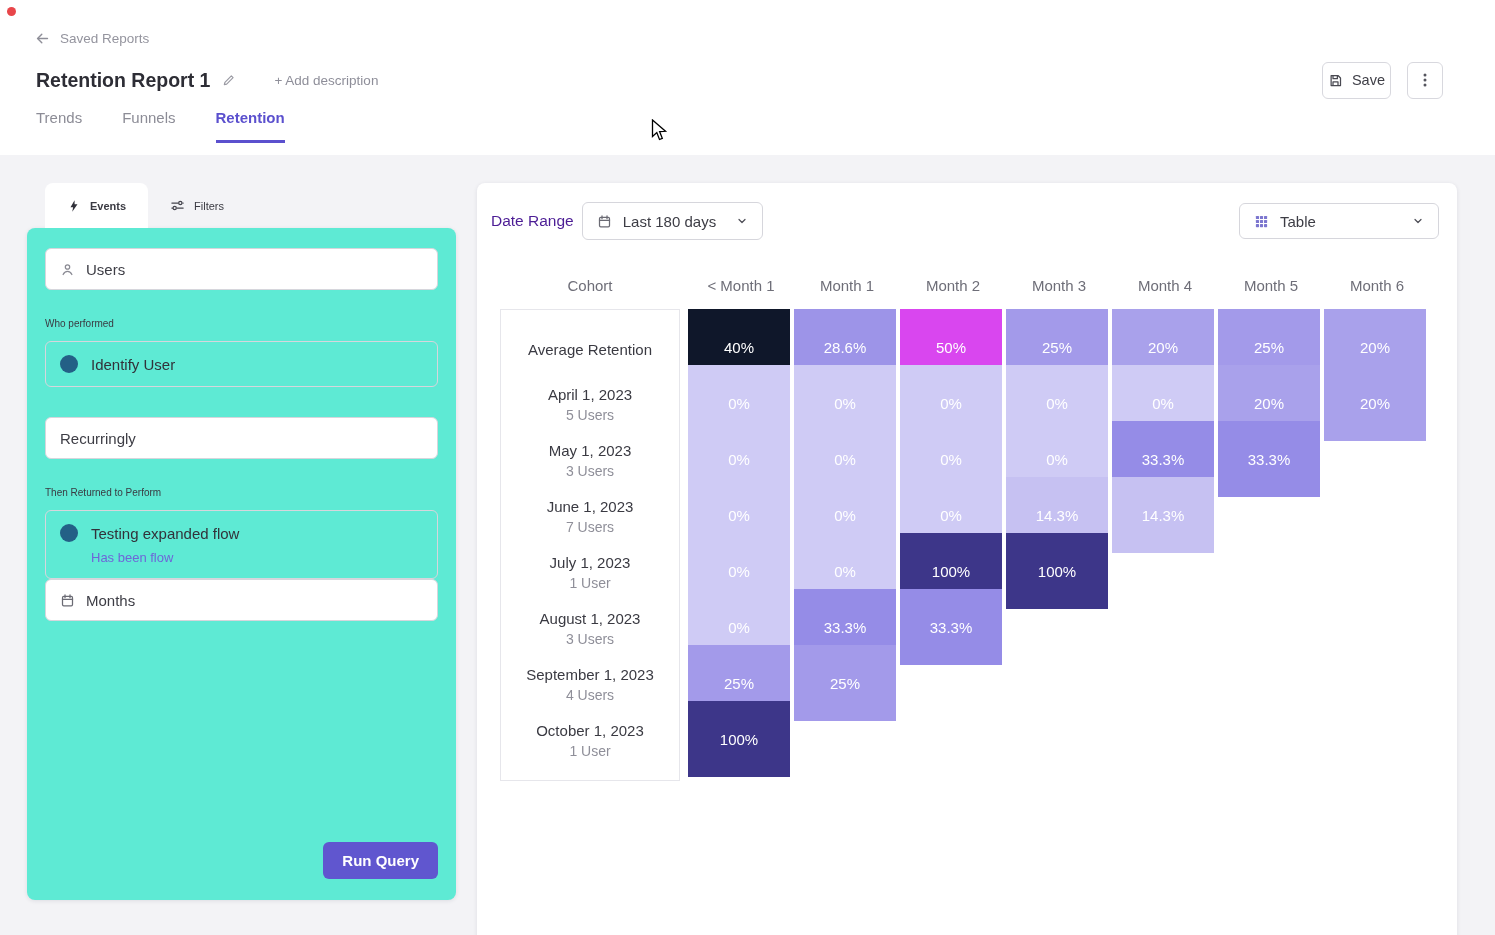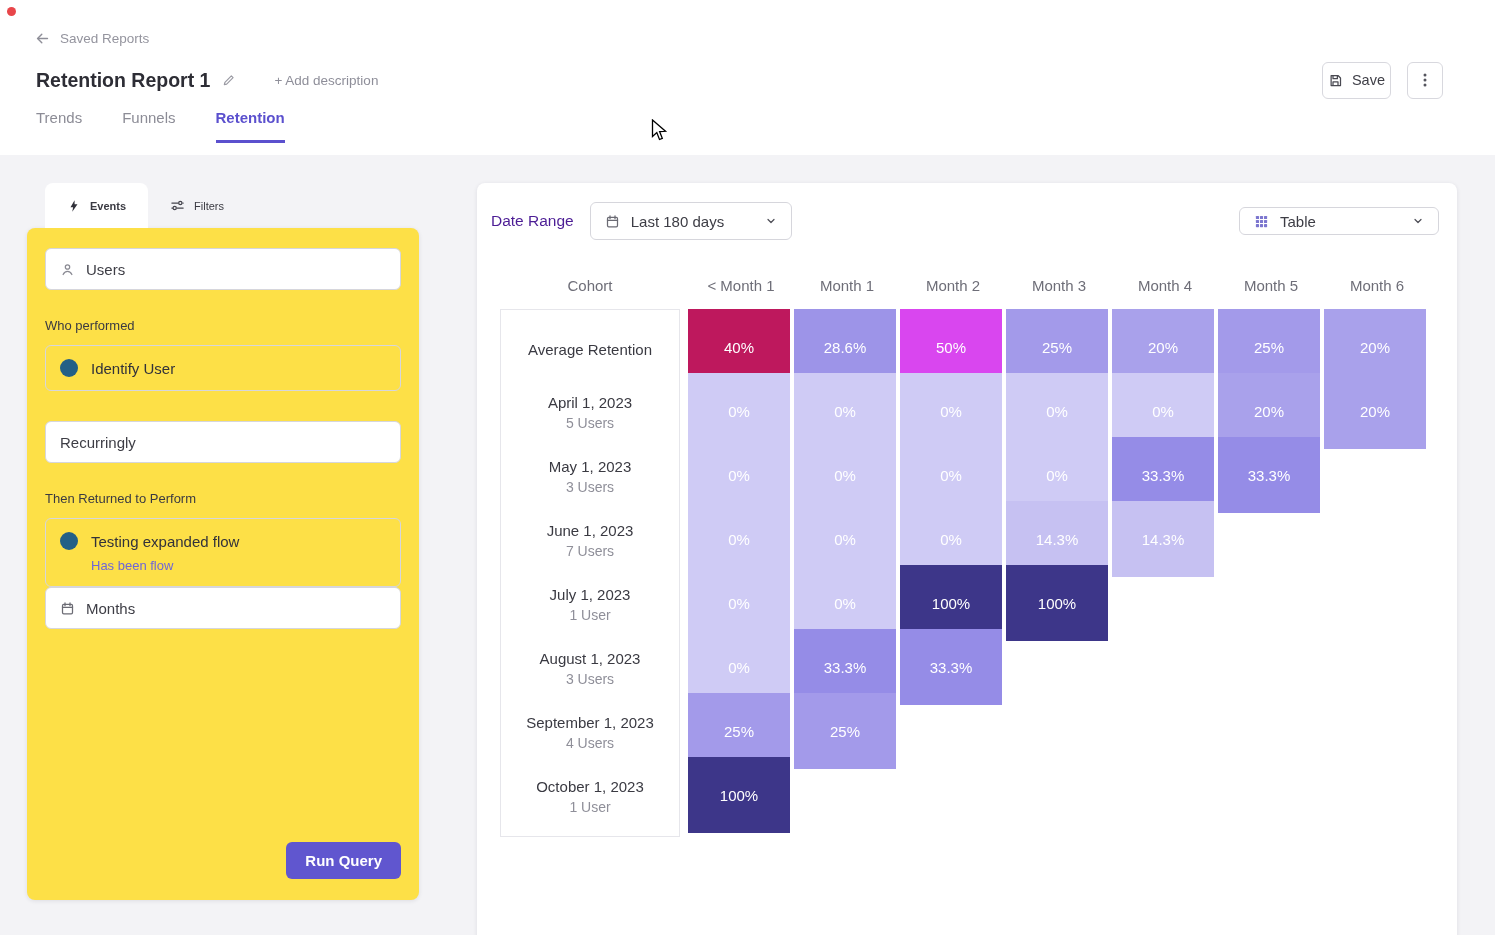--- a/index.html
+++ b/index.html
@@ -26,52 +26,52 @@
   .tab.active { color:#5b50ce; font-weight:700; border-bottom-color:#5b50ce; }
 
   
   .content-bg { position:absolute; top:155px; left:0; right:0; bottom:0; background:#f3f3f6; }
 
   
   .panel-tabs { position:absolute; left:45px; top:183px; display:flex; z-index:3; }
   .ptab { height:45px; display:flex; align-items:center; gap:9px; padding:0 22px;
           font-size:11px; color:#3a3a42; border-radius:8px 8px 0 0; cursor:pointer; }
   .ptab.active { background:#fff; font-weight:700; }
-  .panel-card { position:absolute; left:27px; top:228px; width:392px; height:672px; background:#fde047;
+  .panel-card { position:absolute; left:27px; top:228px; width:429px; height:672px; background:#5eead4;
                 border-radius:8px; box-shadow:0 1px 4px rgba(25,25,60,.10); padding:20px 18px 18px;
                 display:flex; flex-direction:column; z-index:2; }
   .input-box { height:42px; border:1px solid #d6d6dc; border-radius:6px; display:flex; align-items:center;
                gap:11px; padding:0 14px; font-size:15px; color:#3d3d45; background:#fff; cursor:pointer; }
-  .section-label { margin:28px 0 12px; font-size:13px; color:#3a3a42; }
+  .section-label { margin:28px 0 12px; font-size:10px; color:#3a3a42; }
   .event-box { border:1px solid #d6d6dc; border-radius:6px; padding:13px 14px; display:flex;
                flex-direction:column; gap:8px; cursor:pointer; }
   .event-row { display:flex; align-items:center; gap:13px; font-size:15px; color:#32323a; }
   .dot { width:18px; height:18px; border-radius:50%; background:#236086; flex:0 0 auto; }
   .sub-link { margin-left:31px; font-size:13px; color:#6e66d8; cursor:pointer; }
   .run-row { margin-top:auto; display:flex; justify-content:flex-end; padding-bottom:3px; }
   .run-btn { background:#6056cf; color:#fff; font-size:15px; font-weight:700; border:none;
              border-radius:6px; padding:10px 19px; cursor:pointer; font-family:inherit; }
 
   
   .report-card { position:absolute; left:477px; top:183px; width:980px; height:790px; background:#fff;
                  border-radius:8px; box-shadow:0 1px 4px rgba(25,25,60,.10); overflow:hidden; }
   .toolbar { display:flex; align-items:center; margin:19px 18px 0 14px; }
   .toolbar-label { font-size:15.5px; color:#4c1d95; margin-right:8px; }
   .dropdown { display:flex; align-items:center; gap:11px; height:38px; border:1px solid #d6d6dc;
               border-radius:6px; padding:0 14px; font-size:15px; color:#3d3d45; background:#fff; cursor:pointer; }
-  .dd-date { width:202px;margin-left:8px; }
-  .dd-view { width:200px; margin-left:auto; height:28px; }
+  .dd-date { width:181px; }
+  .dd-view { width:200px; margin-left:auto; height:36px; }
   .dd-label { flex:1; }
 
   
   .table-wrap { margin:30px 0 0 23px; }
   .thead { display:flex; align-items:center; height:30px; margin-bottom:9px; }
   .th { width:106px; text-align:center; font-size:15px; color:#6e6e78; }
   .th.cohort-th { width:180px; margin-right:8px; }
-  .trow { display:flex; height:64px; align-items:flex-start; }
+  .trow { display:flex; height:56px; align-items:flex-start; }
   .cohort-cell { width:180px; height:80px; border:1px solid #e6e6eb; background:#fff; margin-right:8px;
                  display:flex; flex-direction:column; align-items:center; justify-content:center; gap:4px; }
   .trow + .trow .cohort-cell { border-top:none; }
   .cohort-title { font-size:15px; color:#3a3a42; }
   .cohort-sub { font-size:14px; color:#8f8f99; }
   .hcell { width:102px; height:76px; margin:0 4px 4px 0; display:flex; align-items:center;
            justify-content:center; color:#fff; font-size:15px; cursor:pointer; }
 
   
   .cursor { position:absolute; left:651px; top:119px; z-index:9; pointer-events:none; }
@@ -260,21 +260,21 @@
         <div class="th">Month 3</div>
         <div class="th">Month 4</div>
         <div class="th">Month 5</div>
         <div class="th">Month 6</div>
       </div>
     <div>
         <div class="trow">
           <div class="cohort-cell">
             <div class="cohort-title">Average Retention</div>
           </div>
-          <div class="hcell" style="background: #be185d; color: rgb(255, 255, 255);">40%</div>
+          <div class="hcell" style="background: #0f172a; color: rgb(255, 255, 255);">40%</div>
           <div class="hcell" style="background: rgb(157, 148, 232); color: rgb(255, 255, 255);">28.6%</div>
           <div class="hcell" style="background: #d946ef; color: rgb(255, 255, 255);">50%</div>
           <div class="hcell" style="background: rgb(163, 154, 234); color: rgb(255, 255, 255);">25%</div>
           <div class="hcell" style="background: rgb(169, 161, 235); color: rgb(255, 255, 255);">20%</div>
           <div class="hcell" style="background: rgb(163, 154, 234); color: rgb(255, 255, 255);">25%</div>
           <div class="hcell" style="background: rgb(169, 161, 235); color: rgb(255, 255, 255);">20%</div>
         </div>
         <div class="trow">
           <div class="cohort-cell">
             <div class="cohort-title">April 1, 2023</div>

